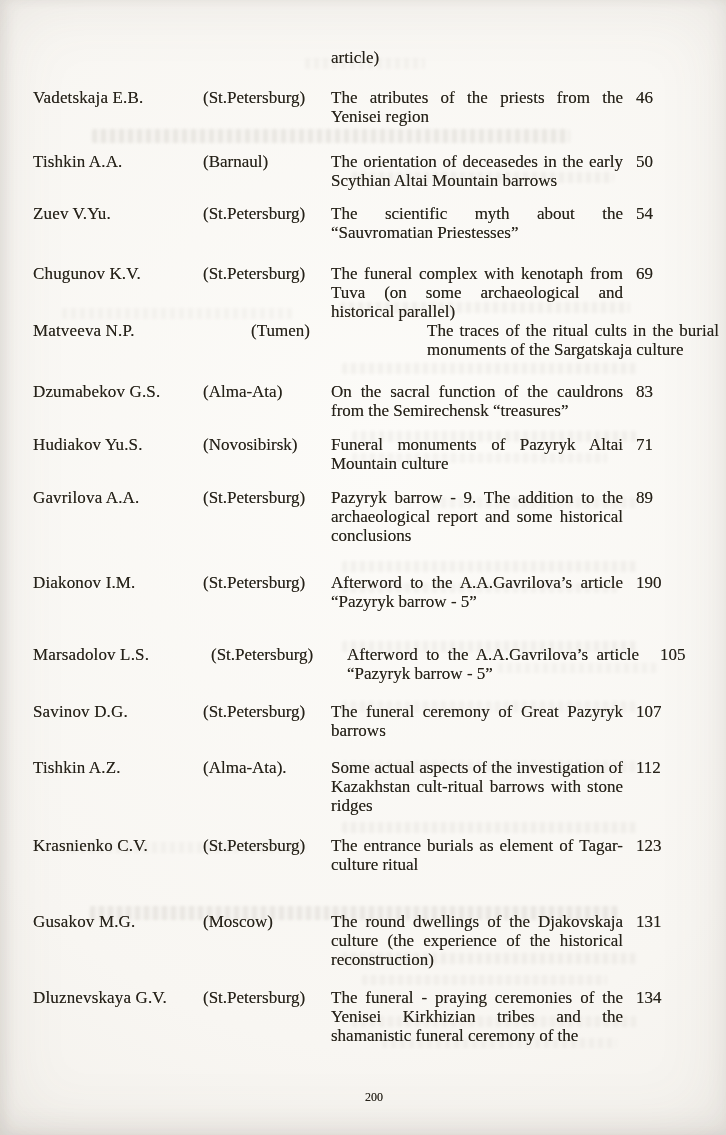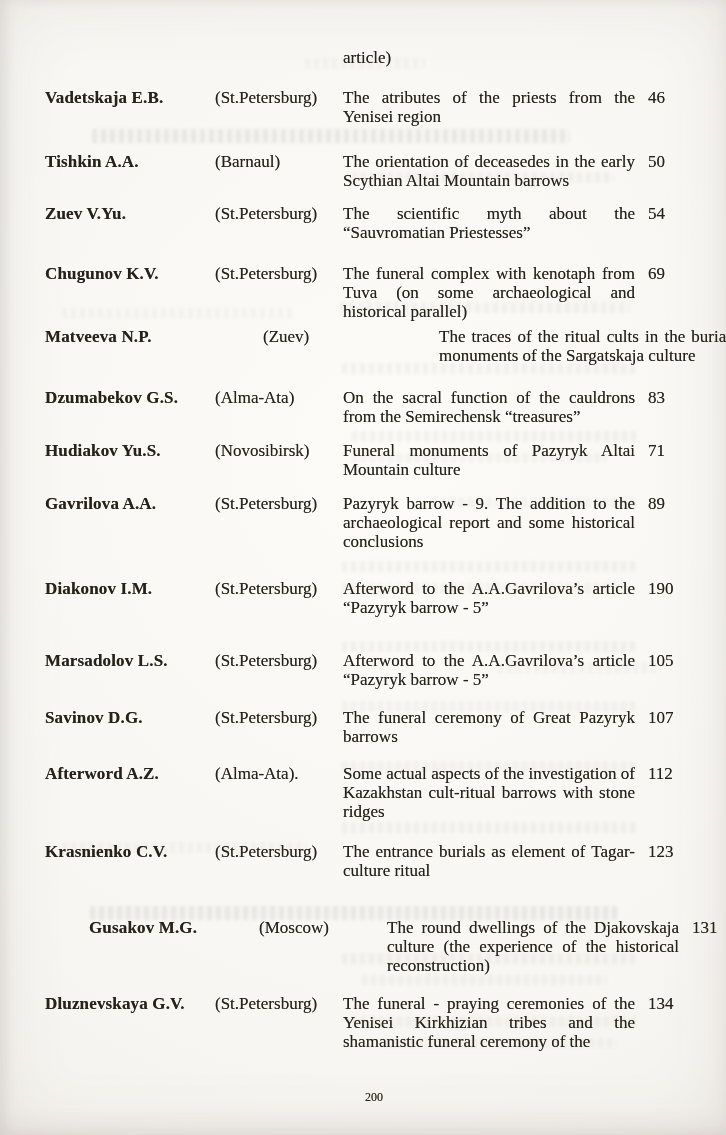--- a/index.html
+++ b/index.html
@@ -19,55 +19,55 @@
     color: var(--ink);
     background:
       radial-gradient(ellipse 130% 95% at 52% 40%, #fcfbf8 0%, #f8f6f2 55%, #efece6 100%);
     box-shadow:
       inset 0 0 70px rgba(100, 92, 78, 0.10),
       inset 5px 0 12px rgba(100, 92, 78, 0.08),
       inset 0 -10px 22px rgba(100, 92, 78, 0.07);
   }
   .content {
     position: absolute;
-    left: 45px; top: 48px;
+    left: 33px; top: 48px;
     width: 636px;
     font-size: 17px;
     line-height: 19px;
     text-shadow: 0 0 0.6px rgba(42, 36, 28, 0.55);
   }
   .continuation {
     margin-left: 298px;
     margin-bottom: 21px;
   }
   .entry {
     display: grid;
     grid-template-columns: 170px 128px 292px 1fr;
     align-items: start;
   }
-  .entry .author { font-weight: bold; padding-right: 0; letter-spacing: 0.15px; }
+  .entry .author { font-weight: normal; padding-right: 0; letter-spacing: 0.15px; }
   .entry .city   { padding-right: 6px; }
   .entry .title  { text-align: justify; }
   .entry .pagenum { padding-left: 13px; white-space: nowrap; }
 
   
   .entry:nth-of-type(1)  { margin-bottom: 26px; }
   .entry:nth-of-type(2)  { margin-bottom: 14px; }
   .entry:nth-of-type(3)  { margin-bottom: 22px; }
-  .entry:nth-of-type(4)  { margin-bottom: 6px;  }
+  .entry:nth-of-type(4)  { margin-bottom: 0;  }
   .entry:nth-of-type(5)  { margin-bottom: 23px; gap: 48px; }
   .entry:nth-of-type(6)  { margin-bottom: 15px; }
   .entry:nth-of-type(7)  { margin-bottom: 15px; }
   .entry:nth-of-type(8)  { margin-bottom: 28px; }
   .entry:nth-of-type(9)  { margin-bottom: 34px; }
-  .entry:nth-of-type(10) { margin-bottom: 19px; }
+  .entry:nth-of-type(10) { margin-bottom: 19px; gap: 8px; }
   .entry:nth-of-type(11) { margin-bottom: 18px; }
   .entry:nth-of-type(12) { margin-bottom: 21px; }
   .entry:nth-of-type(13) { margin-bottom: 38px; }
-  .entry:nth-of-type(14) { margin-bottom: 19px; margin-left: 44px; }
+  .entry:nth-of-type(14) { margin-bottom: 19px; }
   .entry:nth-of-type(15) { margin-bottom: 0; }
 
   .footer {
     position: absolute;
     top: 1090px; left: 11px;
     width: 726px;
     text-align: center;
     font-size: 12px;
     text-shadow: 0 0 0.6px rgba(42, 36, 28, 0.5);
   }
@@ -143,21 +143,21 @@
 
   <div class="entry">
     <div class="author">Chugunov K.V.</div>
     <div class="city">(St.Petersburg)</div>
     <div class="title">The funeral complex with kenotaph from Tuva (on some archaeological and historical parallel)</div>
     <div class="pagenum">69</div>
   </div>
 
   <div class="entry">
     <div class="author">Matveeva N.P.</div>
-    <div class="city">(Zuev)</div>
+    <div class="city">(Tumen)</div>
     <div class="title">The traces of the ritual cults in the burial monuments of the Sargatskaja culture</div>
     <div class="pagenum">55</div>
   </div>
 
   <div class="entry">
     <div class="author">Dzumabekov G.S.</div>
     <div class="city">(Alma-Ata)</div>
     <div class="title">On the sacral function of the cauldrons from the Semirechensk “treasures”</div>
     <div class="pagenum">83</div>
   </div>
@@ -191,21 +191,21 @@
   </div>
 
   <div class="entry">
     <div class="author">Savinov D.G.</div>
     <div class="city">(St.Petersburg)</div>
     <div class="title">The funeral ceremony of Great Pazyryk barrows</div>
     <div class="pagenum">107</div>
   </div>
 
   <div class="entry">
-    <div class="author">Afterword A.Z.</div>
+    <div class="author">Tishkin A.Z.</div>
     <div class="city">(Alma-Ata).</div>
     <div class="title">Some actual aspects of the investigation of Kazakhstan cult-ritual barrows with stone ridges</div>
     <div class="pagenum">112</div>
   </div>
 
   <div class="entry">
     <div class="author">Krasnienko C.V.</div>
     <div class="city">(St.Petersburg)</div>
     <div class="title">The entrance burials as element of Tagar-culture ritual</div>
     <div class="pagenum">123</div>

